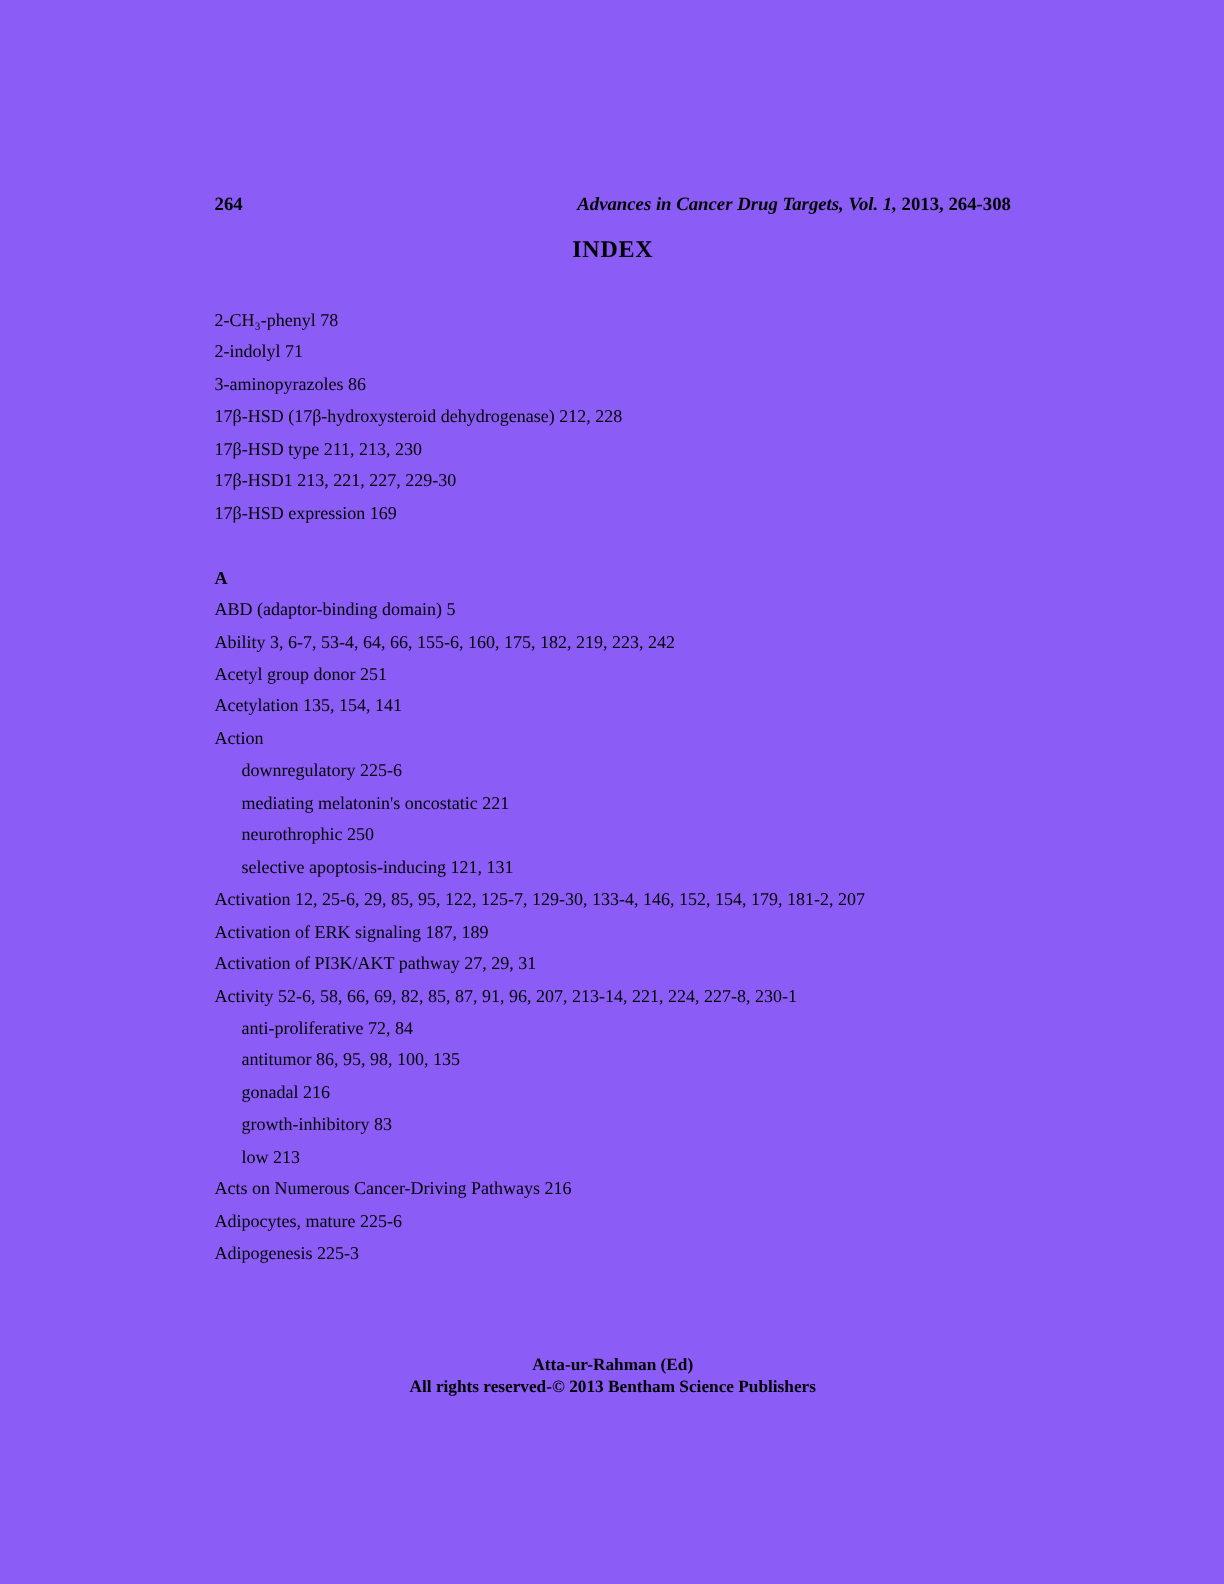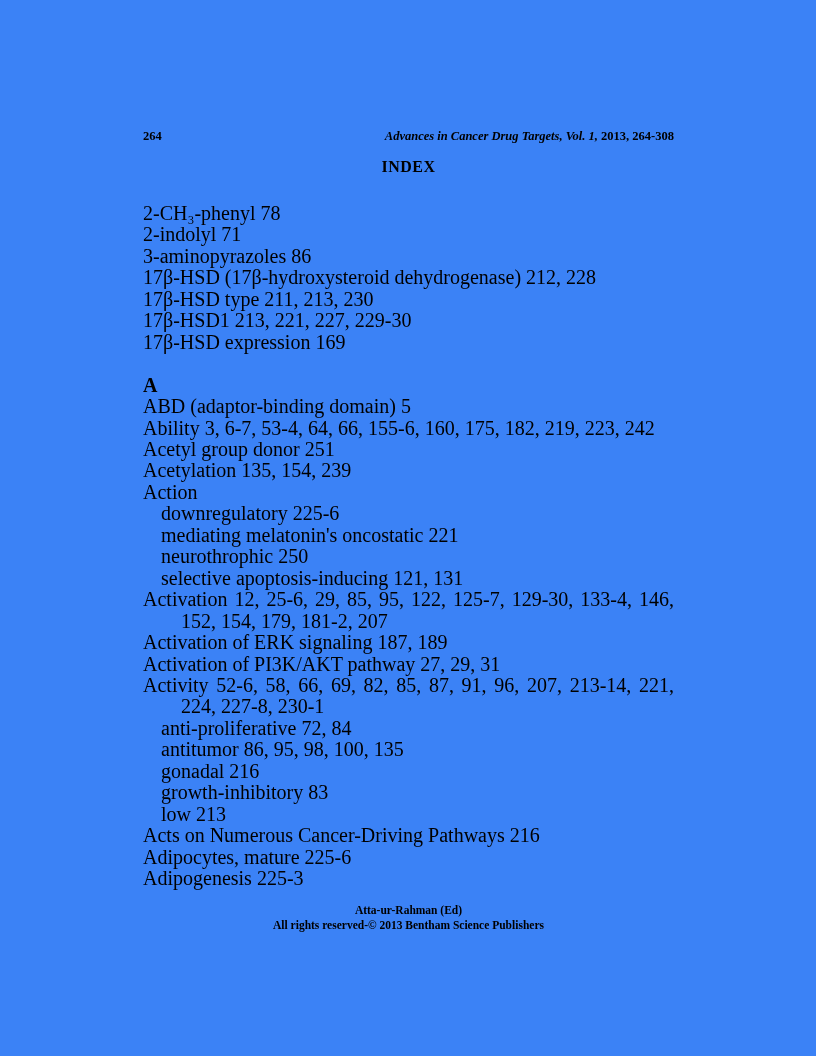--- a/index.html
+++ b/index.html
@@ -4,21 +4,21 @@
 <style>
   html, body {
     margin: 0;
     padding: 0;
     background: #e8e8e8;
   }
   .page {
     position: relative;
     width: 816px;
     height: 1056px;
-    background: #3b82f6;
+    background: #8b5cf6;
     color: #000000;
     font-family: "Liberation Serif", "DejaVu Serif", serif;
     overflow: hidden;
     margin: 0 auto;
   }
   .page-header {
     position: absolute;
     top: 129px;
     left: 143px;
     width: 531px;
@@ -48,21 +48,21 @@
     text-align: center;
     font-size: 16px;
     font-weight: bold;
     letter-spacing: 0.5px;
   }
   .index-body {
     position: absolute;
     top: 203px;
     left: 143px;
     width: 531px;
-    font-size: 20px;
+    font-size: 12px;
     line-height: 21.45px;
   }
   .entry {
     margin: 0;
   }
   .entry.main {
     text-align: justify;
     padding-left: 38px;
     text-indent: -38px;
   }
@@ -107,21 +107,21 @@
       <div class="entry main">3-aminopyrazoles 86</div>
       <div class="entry main">17β-HSD (17β-hydroxysteroid dehydrogenase) 212, 228</div>
       <div class="entry main">17β-HSD type 211, 213, 230</div>
       <div class="entry main">17β-HSD1 213, 221, 227, 229-30</div>
       <div class="entry main">17β-HSD expression 169</div>
       <div class="entry spacer"></div>
       <div class="entry section-heading">A</div>
       <div class="entry main">ABD (adaptor-binding domain) 5</div>
       <div class="entry main">Ability 3, 6-7, 53-4, 64, 66, 155-6, 160, 175, 182, 219, 223, 242</div>
       <div class="entry main">Acetyl group donor 251</div>
-      <div class="entry main">Acetylation 135, 154, 239</div>
+      <div class="entry main">Acetylation 135, 154, 141</div>
       <div class="entry main">Action</div>
       <div class="entry sub">downregulatory 225-6</div>
       <div class="entry sub">mediating melatonin's oncostatic 221</div>
       <div class="entry sub">neurothrophic 250</div>
       <div class="entry sub">selective apoptosis-inducing 121, 131</div>
       <div class="entry main">Activation 12, 25-6, 29, 85, 95, 122, 125-7, 129-30, 133-4, 146, 152, 154, 179, 181-2, 207</div>
       <div class="entry main">Activation of ERK signaling 187, 189</div>
       <div class="entry main">Activation of PI3K/AKT pathway 27, 29, 31</div>
       <div class="entry main">Activity 52-6, 58, 66, 69, 82, 85, 87, 91, 96, 207, 213-14, 221, 224, 227-8, 230-1</div>
       <div class="entry sub">anti-proliferative 72, 84</div>

